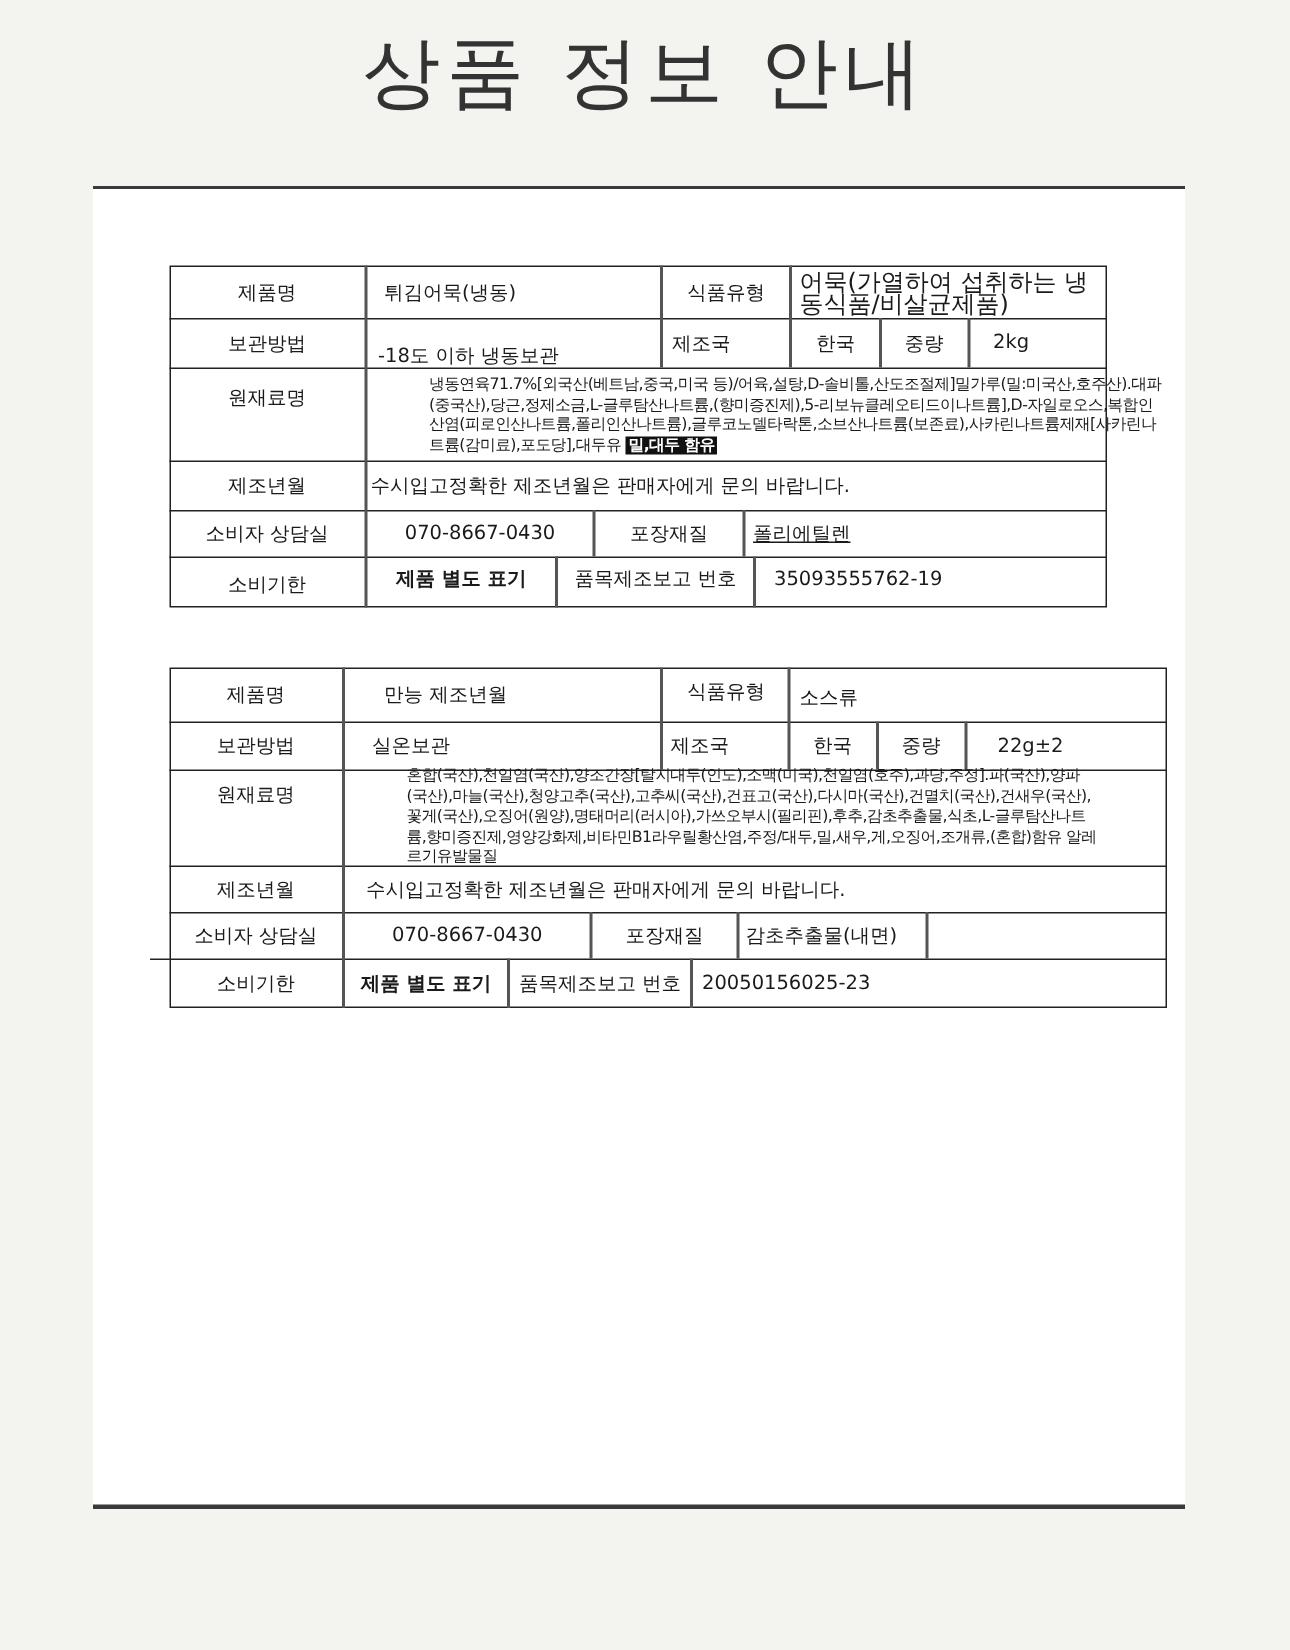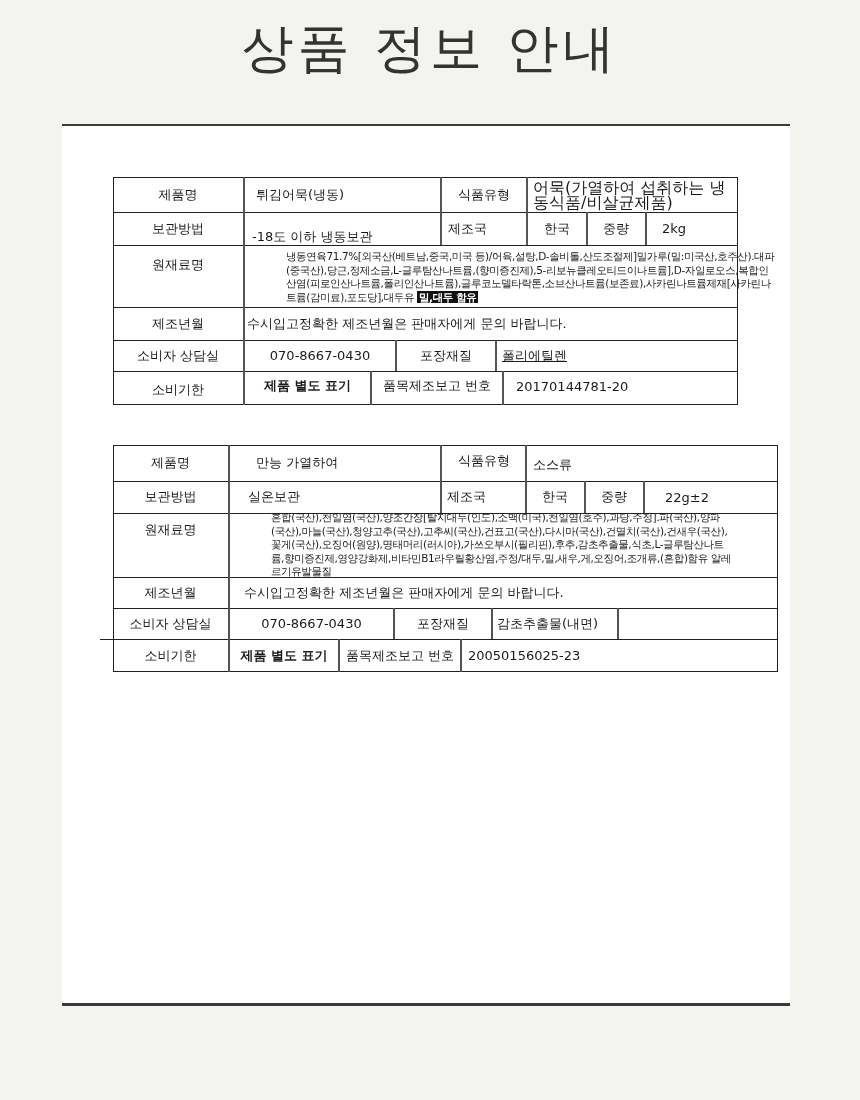--- a/index.html
+++ b/index.html
@@ -86,21 +86,21 @@
 <div class="cell" style="left:247px; top:307px; width:490px; height:33px;">수시입고정확한 제조년월은 판매자에게 문의 바랍니다.</div>
 
 <div class="cell center" style="left:113px; top:340px; width:130px; height:31px;">소비자 상담실</div>
 <div class="cell center" style="left:245px; top:340px; width:150px; height:31px;">070-8667-0430</div>
 <div class="cell center" style="left:397px; top:340px; width:98px; height:31px;">포장재질</div>
 <div class="cell" style="left:502px; top:340px; width:230px; height:31px;text-decoration:underline;">폴리에틸렌</div>
 
 <div class="cell center" style="left:113px; top:375px; width:130px; height:30px;">소비기한</div>
 <div class="cell center bold" style="left:245px; top:371px; width:125px; height:30px;">제품 별도 표기</div>
 <div class="cell center" style="left:372px; top:371px; width:130px; height:30px;">품목제조보고 번호</div>
-<div class="cell" style="left:516px; top:371px; width:215px; height:30px;">20170144781-20</div>
+<div class="cell" style="left:516px; top:371px; width:215px; height:30px;">35093555762-19</div>
 
 <div class="tbl" style="left:113px; top:445px; width:665px; height:227px;"></div>
 
 <div class="hline" style="left:113px; top:481px; width:665px;"></div>
 <div class="hline" style="left:113px; top:513px; width:665px;"></div>
 <div class="hline" style="left:113px; top:577px; width:665px;"></div>
 <div class="hline" style="left:113px; top:608px; width:665px;"></div>
 <div class="hline" style="left:100px; top:639px; width:678px;"></div>
 
 <div class="vline" style="left:228px; top:445px; height:227px;"></div>
@@ -108,21 +108,21 @@
 <div class="vline" style="left:525px; top:445px; height:68px;"></div>
 <div class="vline" style="left:584px; top:481px; height:32px;"></div>
 <div class="vline" style="left:643px; top:481px; height:32px;"></div>
 <div class="vline" style="left:393px; top:608px; height:31px;"></div>
 <div class="vline" style="left:491px; top:608px; height:31px;"></div>
 <div class="vline" style="left:617px; top:608px; height:31px;"></div>
 <div class="vline" style="left:338px; top:639px; height:33px;"></div>
 <div class="vline" style="left:460px; top:639px; height:33px;"></div>
 
 <div class="cell center" style="left:113px; top:445px; width:115px; height:36px;">제품명</div>
-<div class="cell" style="left:256px; top:445px; width:184px; height:36px;">만능 가열하여</div>
+<div class="cell" style="left:256px; top:445px; width:184px; height:36px;">만능 제조년월</div>
 <div class="cell center" style="left:441px; top:443px; width:86px; height:36px;">식품유형</div>
 <div class="cell" style="left:533px; top:447px; width:200px; height:36px;">소스류</div>
 
 <div class="cell center" style="left:113px; top:481px; width:115px; height:32px;">보관방법</div>
 <div class="cell" style="left:248px; top:481px; width:190px; height:32px;">실온보관</div>
 <div class="cell" style="left:447px; top:481px; width:78px; height:32px;">제조국</div>
 <div class="cell center" style="left:526px; top:481px; width:58px; height:32px;">한국</div>
 <div class="cell center" style="left:585px; top:481px; width:58px; height:32px;">중량</div>
 <div class="cell" style="left:665px; top:481px; width:100px; height:32px;">22g±2</div>
 

